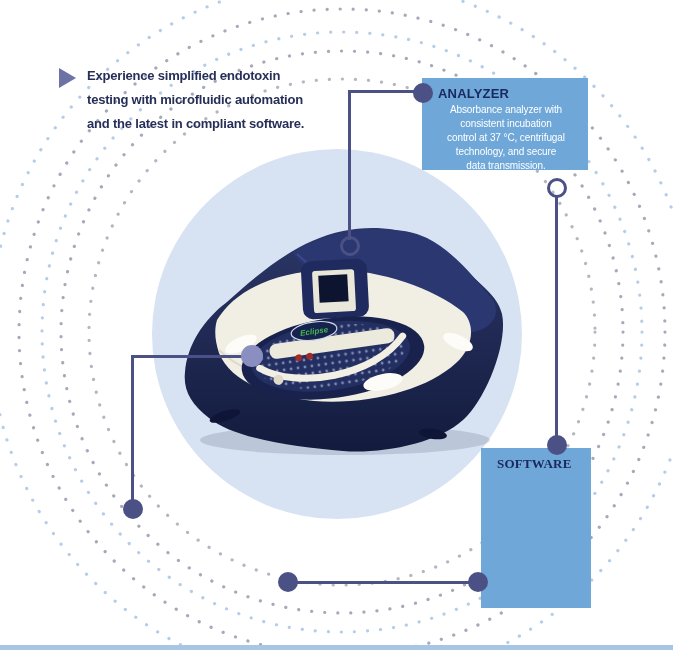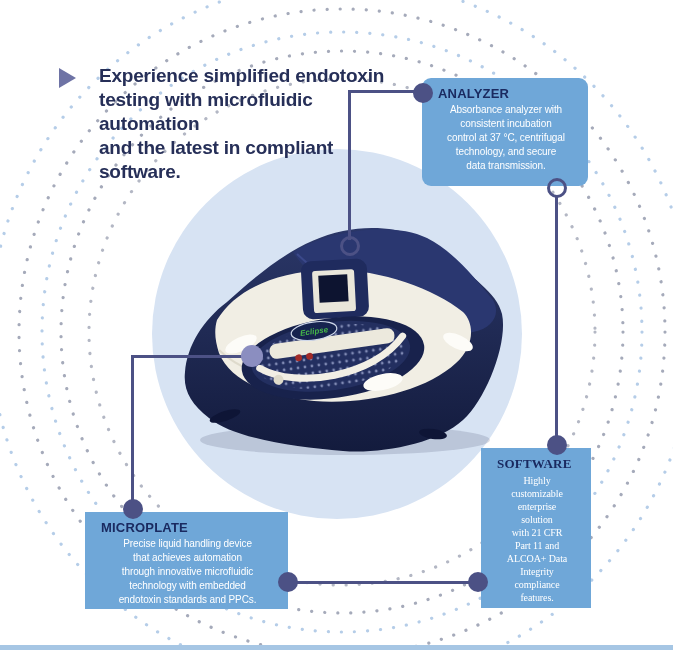--- a/index.html
+++ b/index.html
@@ -16,33 +16,33 @@
   #bottom-band{
     position:absolute;left:0;top:645px;width:673px;height:5px;background:#a6c6e4;
   }
   
   #intro-bullet{
     position:absolute;left:59px;top:68px;width:0;height:0;
     border-left:17px solid #6e73a5;border-top:10px solid transparent;
     border-bottom:10px solid transparent;
   }
   #intro-text{
-    position:absolute;left:99px;top:64px;width:290px;
-    color:#262f58;font-size:19px;font-weight:bold;line-height:24px;
+    position:absolute;left:87px;top:64px;width:290px;
+    color:#262f58;font-size:13px;font-weight:bold;line-height:24px;
     letter-spacing:-0.2px;white-space:pre-line;
   }
   
   .callout{position:absolute;background:#6fa7d8;box-sizing:border-box;padding:8px 14px 6px 16px;}
   .callout .title{
     color:#1a2a60;font-weight:bold;font-size:13px;letter-spacing:0.2px;margin-bottom:2px;
   }
   .callout .body{
     color:#ffffff;font-size:10px;line-height:14px;letter-spacing:-0.1px;white-space:pre-line;text-align:center;
   }
-  #analyzer-box{left:422px;top:78px;width:166px;height:108px;border-radius:9px;}
+  #analyzer-box{left:422px;top:78px;width:166px;height:92px;}
   #software-box{left:481px;top:448px;width:110px;height:160px;font-family:Liberation Serif, serif;}
   #software-box .body{line-height:13px;}
   #microplate-box{left:85px;top:512px;width:203px;height:97px;}
   
   .cline{position:absolute;background:#4c5185;}
   .cdot{position:absolute;width:20px;height:20px;border-radius:50%;background:#4c5185;}
   .cdot.light{width:22px;height:22px;background:#8b8ec0;}
   .cring{
     position:absolute;width:14px;height:14px;border-radius:50%;
     border:3px solid #4c5185;background:transparent;
@@ -136,38 +136,20 @@
   <div class="callout" id="analyzer-box">
     <div class="title">ANALYZER</div>
     <div class="body">Absorbance analyzer with
 consistent incubation
 control at 37 °C, centrifugal
 technology, and secure
 data transmission.</div>
   </div>
   <div class="callout" id="software-box">
     <div class="title">SOFTWARE</div>
-    <div class="body">Highly
-customizable
-enterprise
-solution
-with 21 CFR
-Part 11 and
-ALCOA+ Data
-Integrity
-compliance
-features.</div>
-  </div>
-  <div class="callout" id="microplate-box">
-    <div class="title">MICROPLATE</div>
-    <div class="body">Precise liquid handling device
-that achieves automation
-through innovative microfluidic
-technology with embedded
-endotoxin standards and PPCs.</div>
   </div>
 
   <div class="cdot" style="left:413px;top:83px;"></div>
   <div class="cring" style="left:340px;top:236px;"></div>
   <div class="cring" style="left:547px;top:178px;"></div>
   <div class="cdot" style="left:547px;top:435px;"></div>
   <div class="cdot" style="left:123px;top:499px;"></div>
   <div class="cdot light" style="left:241px;top:345px;"></div>
   <div class="cdot" style="left:278px;top:572px;"></div>
   <div class="cdot" style="left:468px;top:572px;"></div>

